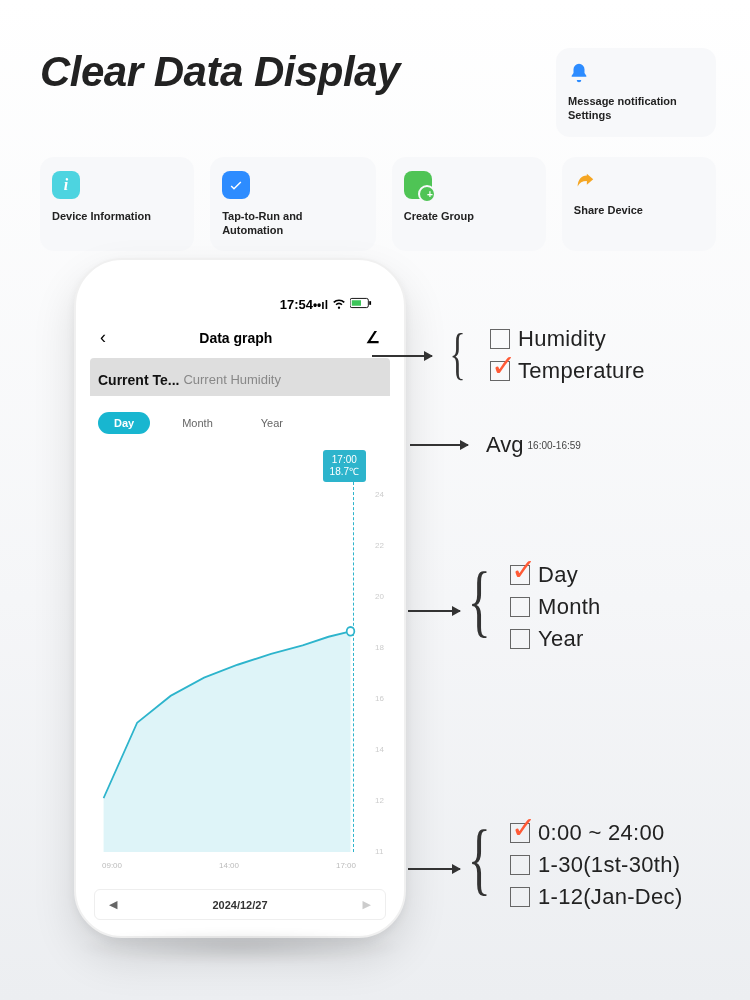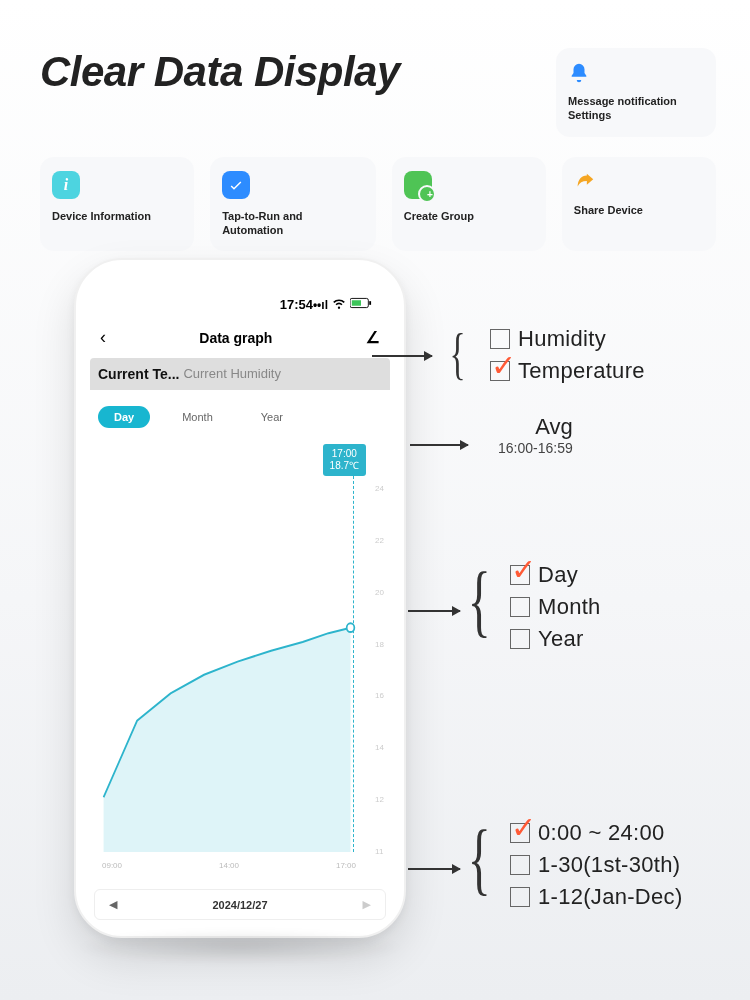--- a/index.html
+++ b/index.html
@@ -22,21 +22,21 @@
 
 .phone-wrap{position:absolute;left:74px;top:258px;width:332px;height:680px;}
 .phone{width:100%;height:100%;background:#fff;border-radius:48px;border:2px solid #f0f0f0;box-shadow:0 20px 44px rgba(0,0,0,.12),0 4px 10px rgba(0,0,0,.06);padding:36px 14px 10px 14px;display:flex;flex-direction:column;}
 .phone-reflect{position:absolute;left:0;right:0;bottom:-26px;height:34px;background:radial-gradient(ellipse at center,rgba(0,0,0,.12) 0%,rgba(0,0,0,0) 70%);filter:blur(3px);}
 .status{display:flex;justify-content:flex-end;align-items:center;font-size:13px;font-weight:700;padding:0 18px 8px;}
 .status-icons{display:flex;gap:4px;align-items:center;font-size:12px;}
 .nav{display:flex;align-items:center;justify-content:space-between;padding:6px 10px 10px;}
 .nav .back{font-size:18px;font-weight:400;}
 .nav .title-s{font-size:14px;font-weight:800;}
 .nav .edit{font-size:16px;font-weight:700;}
-.tabs-top{background:#dedede;display:flex;padding:8px 8px 8px 0;border-radius:4px 4px 0 0;}
+.tabs-top{background:#dedede;display:flex;padding:14px 8px 8px 0;border-radius:4px 4px 0 0;}
 .tab-a{font-size:14px;font-weight:900;color:#111;padding-left:8px;white-space:nowrap;overflow:hidden;max-width:104px;}
 .tab-b{font-size:13px;font-weight:500;color:#888;padding-left:4px;}
 .seg-row{display:flex;gap:16px;padding:16px 8px;align-items:center;}
 .seg{font-size:11px;padding:5px 16px;border-radius:14px;color:#666;}
 .seg.active{background:#18b6d0;color:#fff;font-weight:600;}
 .chart-area{position:relative;flex:1;margin:0 4px;}
 .tooltip{position:absolute;right:20px;top:0;background:#2db4cc;color:#fff;font-size:10px;padding:4px 7px;border-radius:3px;text-align:center;line-height:1.2;}
 .tooltip-line{position:absolute;right:32px;top:32px;bottom:74px;border-left:1.5px dashed #2db4cc;}
 .ylabels{position:absolute;right:2px;top:40px;bottom:70px;display:flex;flex-direction:column;justify-content:space-between;font-size:8px;color:#ccc;}
 .xlabels{position:absolute;left:8px;right:30px;bottom:56px;display:flex;justify-content:space-between;font-size:8px;color:#bbb;}
@@ -46,21 +46,21 @@
 
 
 .anno{position:absolute;left:432px;font-family:Helvetica,Arial,sans-serif;color:#222;}
 .brace{font-family:Georgia,'Times New Roman',serif;font-size:56px;line-height:0.7;position:absolute;transform:scaleX(0.6);color:#333;font-weight:300;}
 .arrow{position:absolute;height:1.5px;background:#333;}
 .arrow::after{content:'';position:absolute;right:-1px;top:-4px;border-left:9px solid #333;border-top:5px solid transparent;border-bottom:5px solid transparent;}
 .cb-row{display:flex;align-items:center;gap:8px;font-size:22px;color:#222;font-weight:400;letter-spacing:0.3px;}
 .cb{width:20px;height:20px;border:1.5px solid #666;position:relative;flex-shrink:0;}
 .cb.checked::after{content:'✓';position:absolute;left:0px;top:-14px;font-size:30px;color:#ff5a36;font-weight:400;}
 .anno-group{display:flex;flex-direction:column;gap:6px;}
-.small-sub{font-size:14px;color:#444;margin-left:12px;}
+.small-sub{font-size:10px;color:#444;margin-left:4px;}
 </style>
 </head>
 <body>
 
 <div class="header-row">
   <div class="title">Clear Data Display</div>
   <div class="card top">
     <svg class="bell-icon" viewBox="0 0 24 24">
         <path d="M12 2a6 6 0 0 0-6 6v4l-2 3v1h16v-1l-2-3V8a6 6 0 0 0-6-6zm0 20a2.5 2.5 0 0 0 2.5-2.5h-5A2.5 2.5 0 0 0 12 22z"></path>
       </svg>
@@ -174,21 +174,21 @@
         <span>Humidity</span>
       </div>
     <div class="cb-row">
         <div class="cb checked"></div>
         <span>Temperature</span>
       </div>
   </div>
 </div>
 
 <div class="arrow" style="left:410px;top:444px;width:58px;"></div>
-<div class="anno" style="top:414px;left:486px;display:flex;align-items:flex-end;flex-direction:column;">
+<div class="anno" style="top:432px;left:486px;display:flex;align-items:center;">
   <span style="font-size:22px;">Avg</span>
   <span class="small-sub">16:00-16:59</span>
 </div>
 
 <div class="arrow" style="left:408px;top:610px;width:52px;"></div>
 <div class="brace" style="left:460px;top:572px;font-size:80px;">{</div>
 <div class="anno" style="top:562px;left:510px;">
   <div class="anno-group">
     <div class="cb-row">
         <div class="cb checked"></div>

